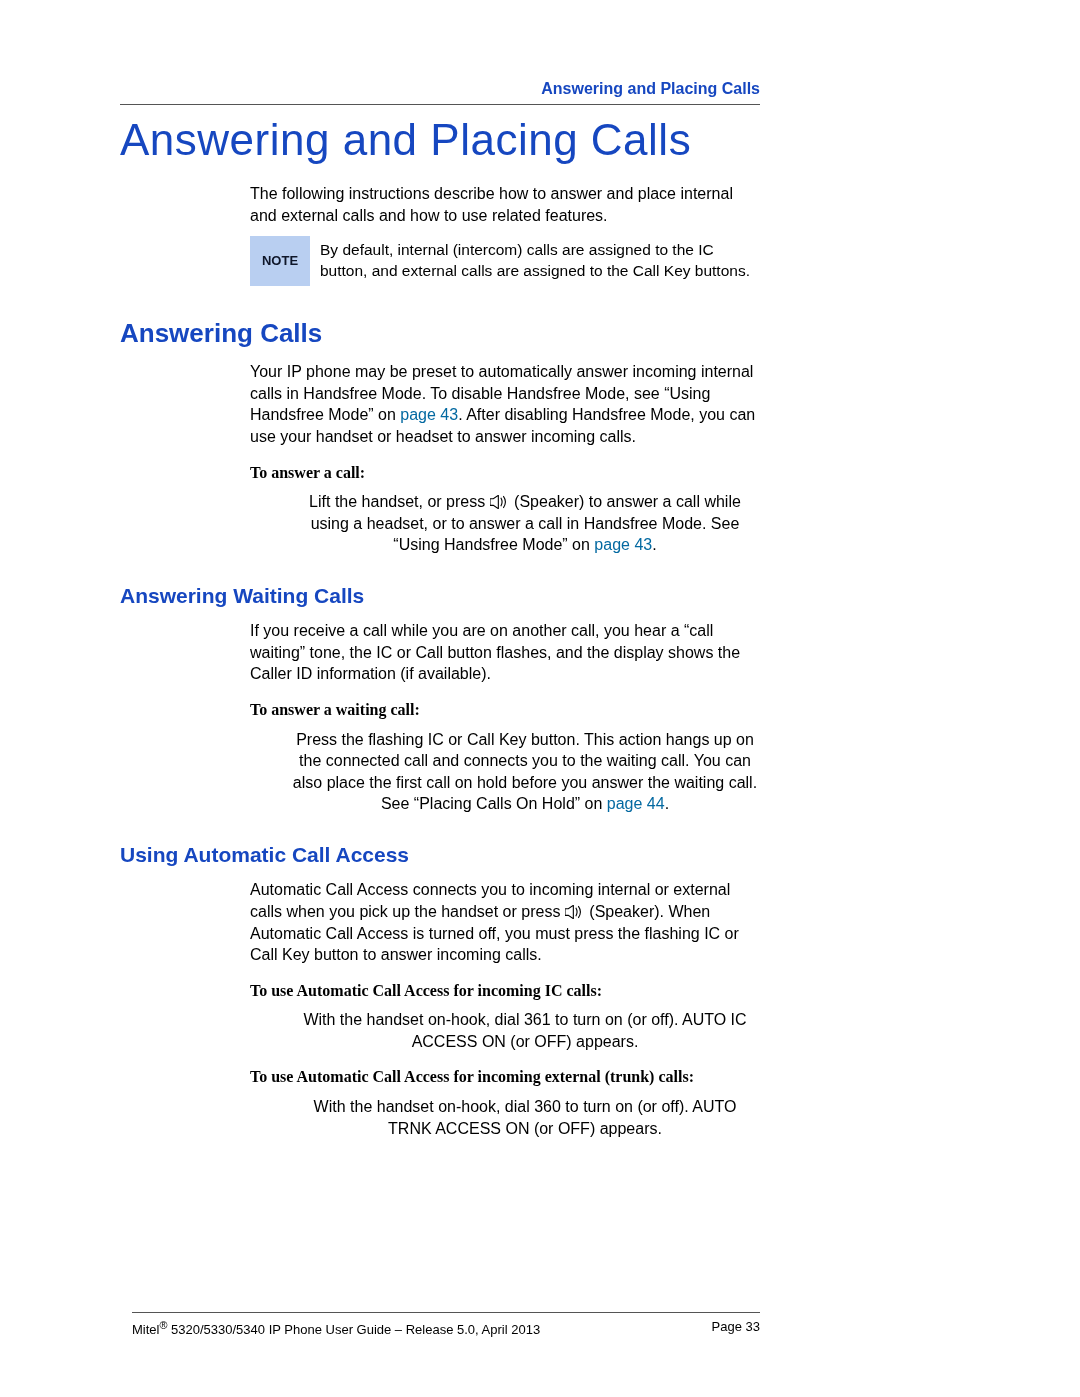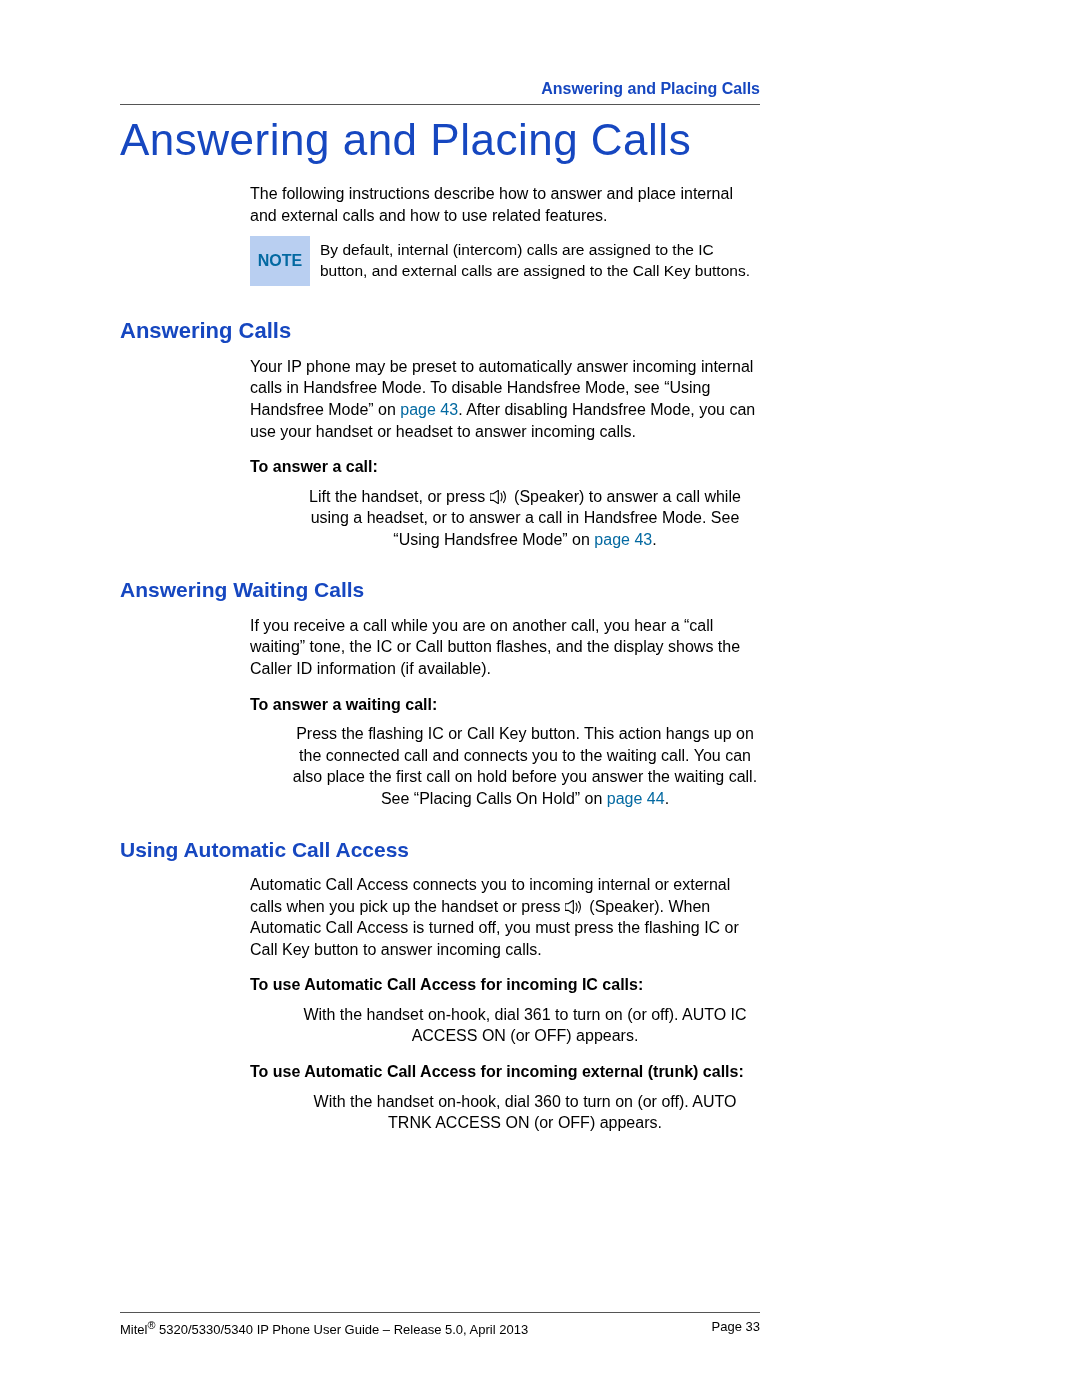--- a/index.html
+++ b/index.html
@@ -37,53 +37,54 @@
     letter-spacing: 0.5px;
     margin: 4px 0 18px 0;
   }
   .content {
     margin-left: 130px;
     font-size: 16px;
     line-height: 1.35;
   }
   .h2 {
     color: #1647c0;
-    font-size: 22px;
+    font-size: 26px;
     font-weight: bold;
     margin: 30px 0 10px -130px;
   }
   .h3 {
     color: #1647c0;
     font-size: 21px;
     font-weight: bold;
     margin: 26px 0 10px -130px;
   }
   .para {
     margin: 10px 0;
   }
   .bold-line {
     font-weight: bold;
     margin: 14px 0 6px 0;
+    font-family: Liberation Serif, serif;
   }
   .indent1 {
     margin-left: 40px;
     margin-top: 8px;
     margin-bottom: 8px;
     text-align: center;
   }
   .note-row {
     display: flex;
     align-items: stretch;
     margin: 10px 0;
   }
   .note-cell {
     background: #b9cff1;
-    color: #0369a1;
+    color: #0f172a;
     font-weight: bold;
-    font-size: 16px;
+    font-size: 13px;
     padding: 4px 10px;
     display: flex;
     align-items: center;
     justify-content: center;
     min-width: 60px;
     box-sizing: border-box;
   }
   .note-text {
     padding: 4px 0 4px 10px;
     font-size: 15.5px;
@@ -92,21 +93,21 @@
   .strong { font-weight: normal; }
   .link { color: #0369a1; }
   .speaker-icon {
     display: inline-block;
     width: 20px;
     height: 14px;
     vertical-align: -2px;
   }
   .footer {
     position: absolute;
-    left: 120px;
+    left: 132px;
     right: 120px;
     bottom: 60px;
     font-size: 13px;
   }
   .hr-bottom {
     border: none;
     border-top: 1px solid #555;
     margin: 0 0 6px 0;
   }
   .footer-row {

